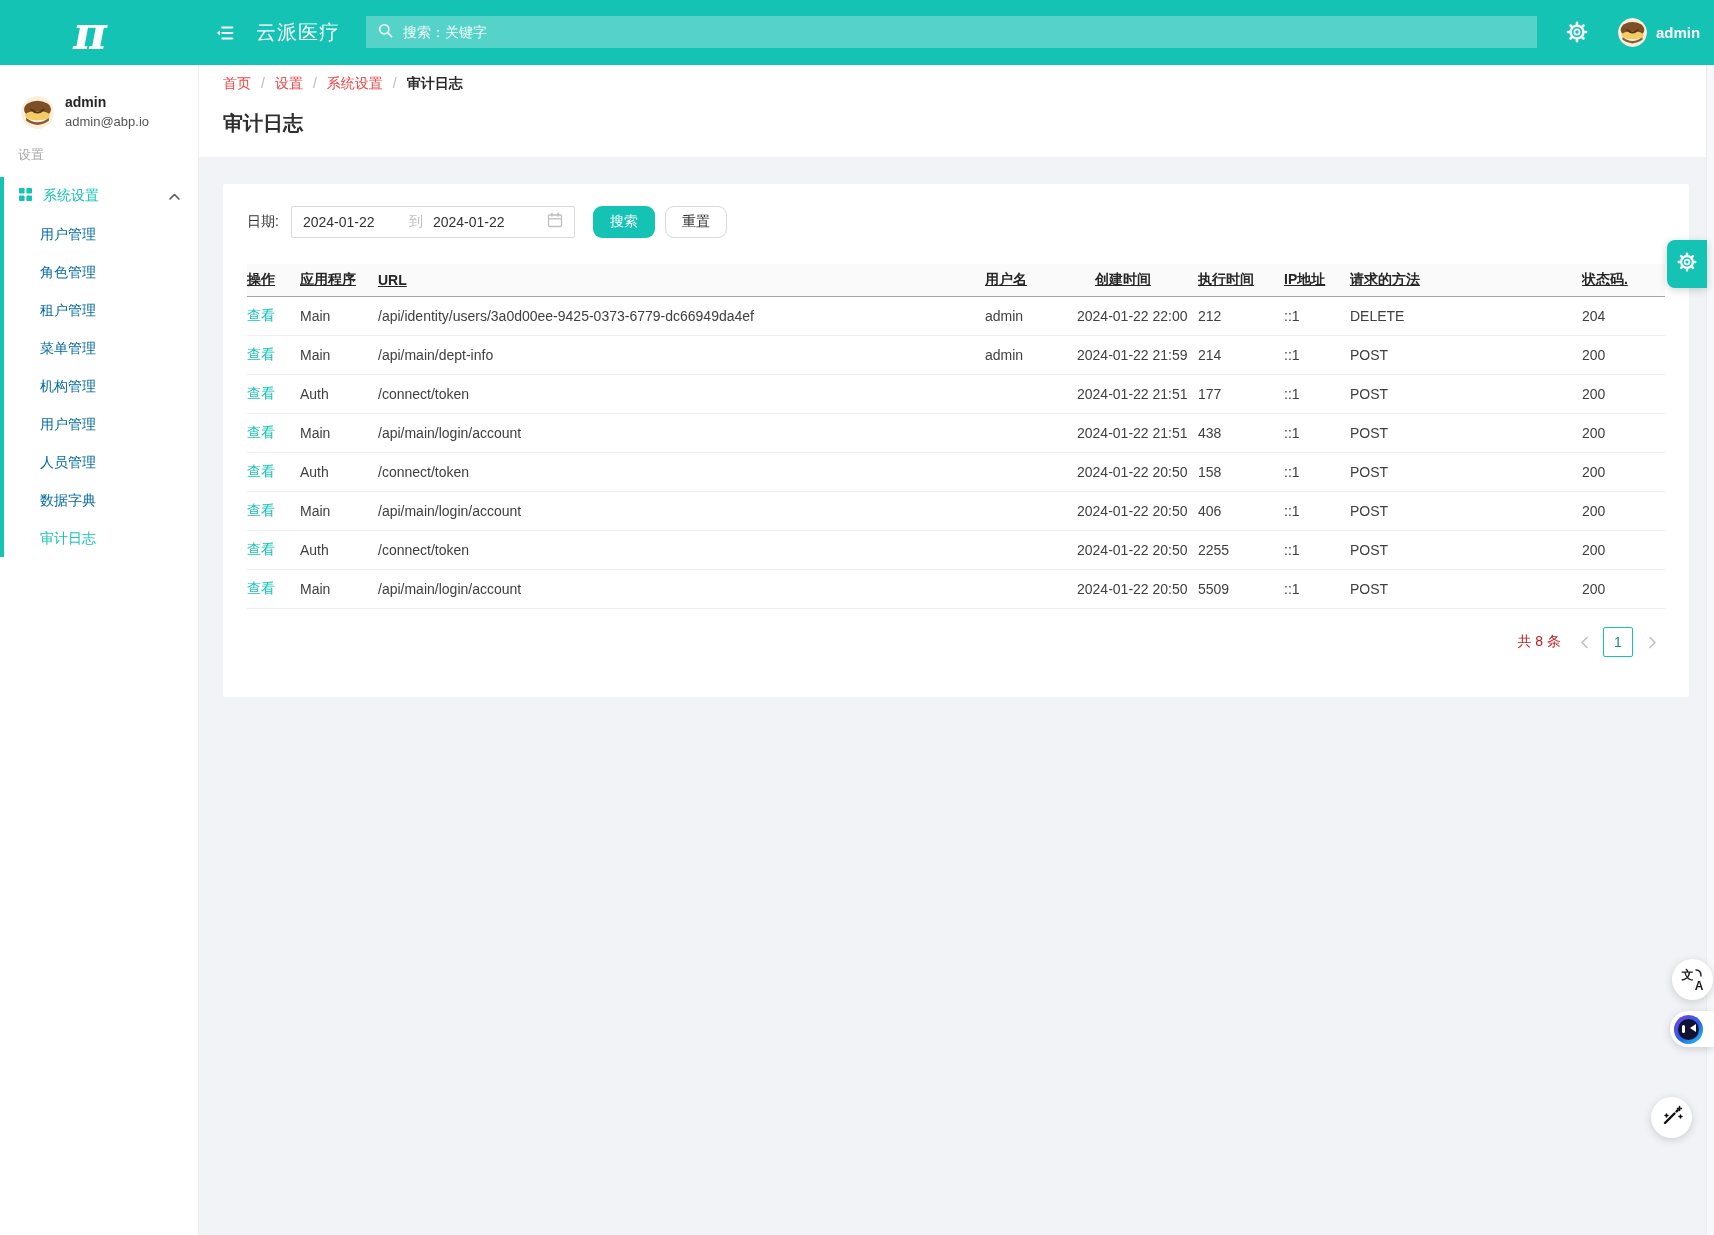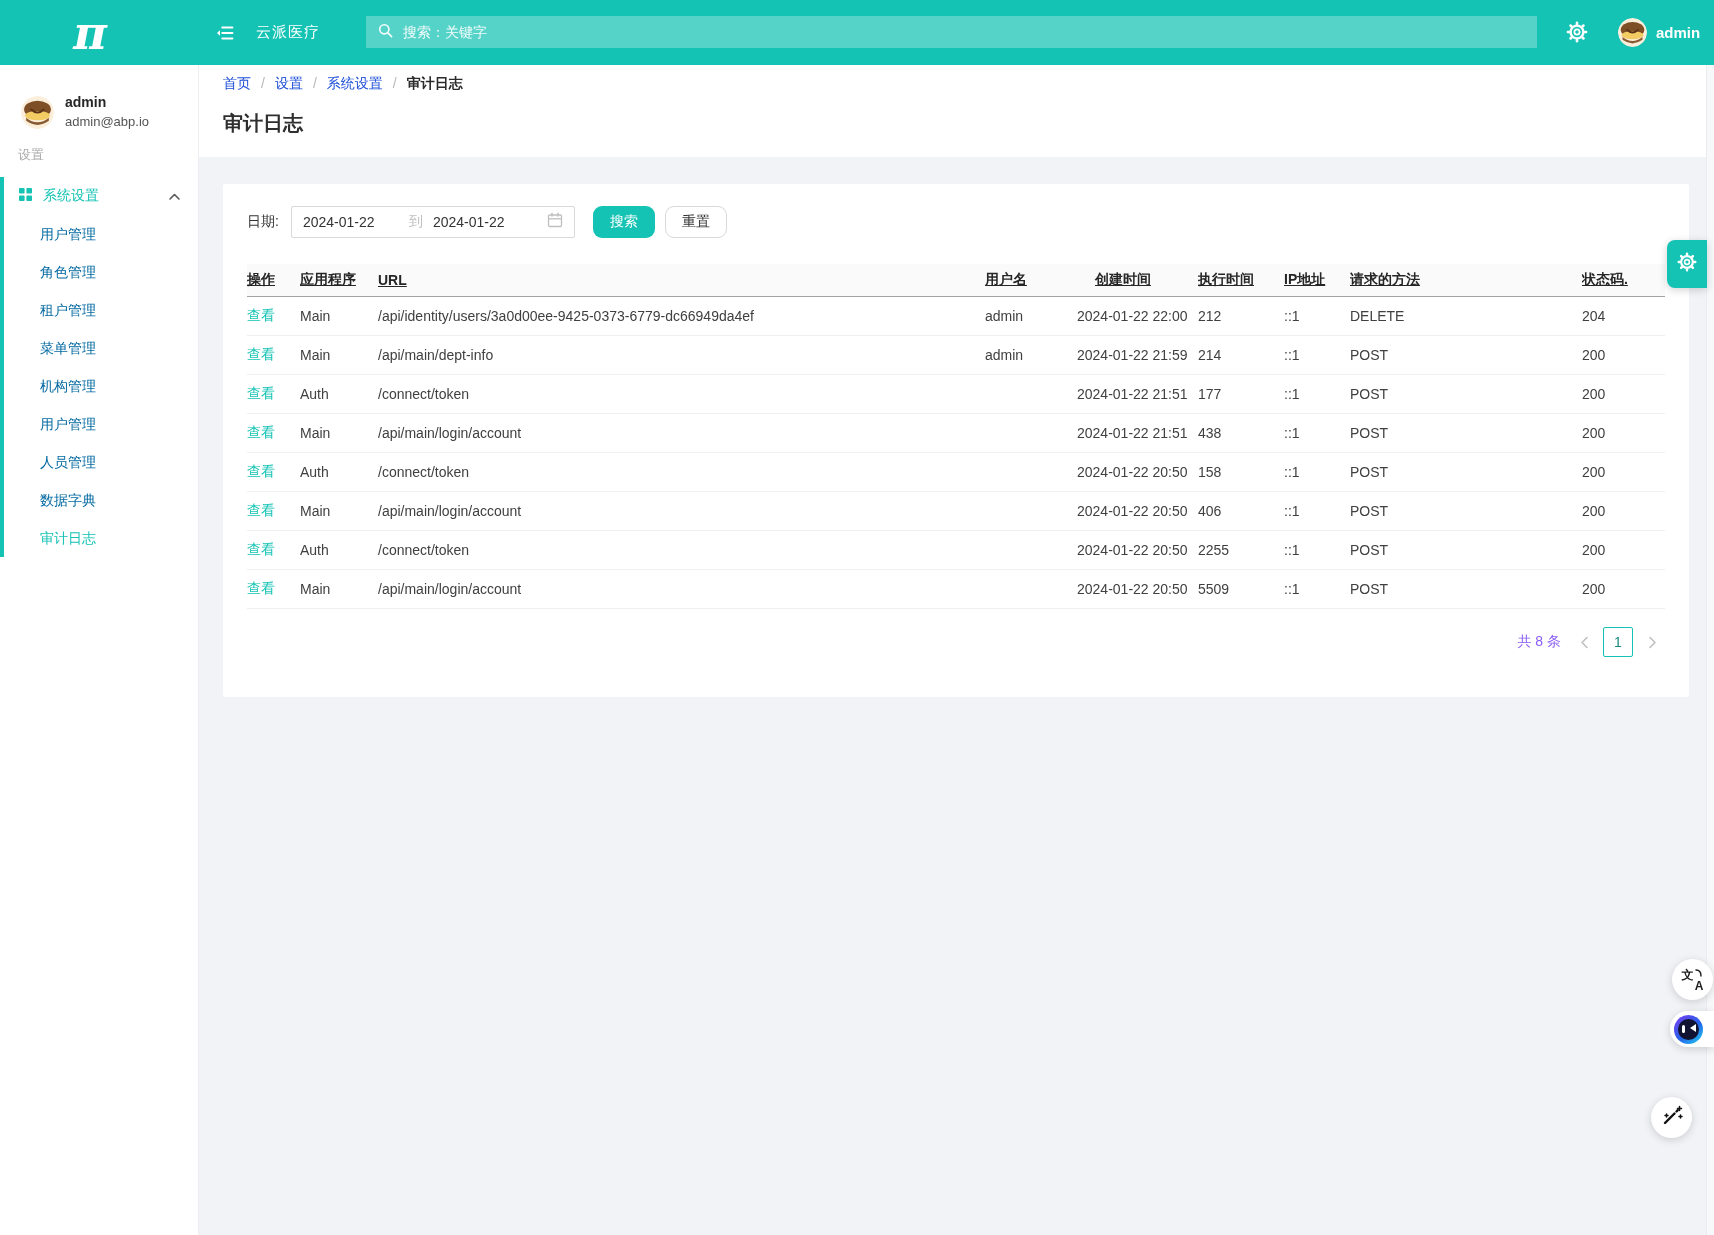--- a/index.html
+++ b/index.html
@@ -4,21 +4,21 @@
 <style>
   html,body{margin:0;padding:0;}
   body{font-family:"Liberation Sans","DejaVu Sans",sans-serif;background:#fff;}
   .page{position:relative;width:1714px;height:1235px;overflow:hidden;background:#f0f2f5;}
 
   
   .topbar{position:absolute;left:0;top:0;width:1714px;height:65px;background:#14c3b4;z-index:30;}
   .logo{position:absolute;left:0;top:0;width:180px;height:65px;display:flex;align-items:center;justify-content:center;
         color:#fff;font-family:"DejaVu Serif","Liberation Serif",serif;font-style:italic;font-weight:700;font-size:46px;line-height:1;}
   .menu-fold{position:absolute;left:216px;top:24px;width:18px;height:18px;cursor:pointer;}
-  .app-title{position:absolute;left:256px;top:0;height:65px;display:flex;align-items:center;color:#fff;font-size:15px;font-weight:500;letter-spacing:1px;}
+  .app-title{position:absolute;left:256px;top:0;height:65px;display:flex;align-items:center;color:#fff;font-size:20px;font-weight:500;letter-spacing:1px;}
   .hsearch{position:absolute;left:366px;top:16px;width:1171px;height:32px;background:rgba(255,255,255,0.28);border-radius:0;display:flex;align-items:center;padding:0 12px;box-sizing:border-box;}
   .hsearch input{flex:1;background:transparent;border:none;outline:none;color:#fff;font-size:14px;margin-left:8px;font-family:inherit;}
   .hsearch input::placeholder{color:rgba(255,255,255,0.92);}
   .hgear{position:absolute;left:1565px;top:20px;width:24px;height:24px;cursor:pointer;}
   .havatar{position:absolute;left:1618px;top:18px;width:29px;height:29px;border-radius:50%;overflow:hidden;cursor:pointer;}
   .huser{position:absolute;left:1656px;top:0;height:65px;display:flex;align-items:center;color:#fff;font-size:15px;font-weight:600;cursor:pointer;}
 
   
   .sidebar{position:absolute;left:0;top:65px;bottom:0;width:198px;background:#fff;border-right:1px solid #ededf2;z-index:20;}
   .suser{display:flex;align-items:center;padding:28px 8px 0 21px;}
@@ -32,21 +32,21 @@
   .sgroup{height:38px;display:flex;align-items:center;padding-left:18px;cursor:pointer;}
   .sgroup .glabel{margin-left:10px;font-size:14px;color:#14c3b4;}
   .sgroup .caret{margin-left:auto;margin-right:18px;}
   .sub-item{height:38px;line-height:38px;padding-left:40px;font-size:14px;color:#0369a1;cursor:pointer;}
   .sub-item.active{color:#14c3b4;}
 
   
   .main{position:absolute;left:199px;top:65px;right:0;bottom:0;background:#f1f3f7;overflow:hidden;}
   .page-head{background:#fff;padding:8px 24px 20px 24px;}
   .bc{font-size:14px;line-height:20px;display:flex;align-items:center;flex-wrap:wrap;}
-  .bc-item{color:#1d4ed8;cursor:pointer;}
+  .bc-item{color:#ef4444;cursor:pointer;}
   .bc-item.current{color:#2b2b2b;font-weight:600;cursor:default;}
   .bc-sep{color:#b9b9b9;margin:0 10px;}
   .ptitle{margin-top:16px;font-size:20px;font-weight:600;color:#2f2f2f;line-height:28px;}
 
   .card{margin:27px 25px 0 24px;background:#fff;border-radius:2px;padding:22px 24px 40px 24px;box-sizing:border-box;}
   .filter{display:flex;align-items:center;height:32px;}
   .flabel{font-size:14px;color:#333;margin-right:12px;}
   .date-box{width:284px;height:32px;border:1px solid #d9d9d9;border-radius:2px;display:flex;align-items:center;padding:0 11px;box-sizing:border-box;background:#fff;cursor:pointer;}
   .date-val{font-size:14px;color:#333;}
   .date-val.v1{width:96px;}
@@ -56,21 +56,21 @@
   .btn-primary{background:#14c3b4;color:#fff;margin-left:18px;}
   .btn-default{background:#fff;color:#333;border-color:#d9d9d9;margin-left:10px;}
 
   table.log{width:100%;border-collapse:collapse;table-layout:fixed;margin-top:26px;}
   table.log th{background:#fafafa;height:32px;text-align:left;font-size:14px;font-weight:600;color:#262626;padding:0;border-bottom:1px solid #a3a3a3;white-space:nowrap;overflow:hidden;text-decoration:underline;}
   table.log th.col-4{padding-left:18px;}
   table.log td{height:38px;font-size:14px;color:#404040;border-bottom:1px solid #f0f0f0;padding:0;white-space:nowrap;overflow:hidden;}
   .view-link{color:#14c3b4;cursor:pointer;text-decoration:none;}
 
   .pager{display:flex;align-items:center;justify-content:flex-end;margin-top:18px;}
-  .ptotal{font-size:14px;color:#8b5cf6;margin-right:10px;}
+  .ptotal{font-size:14px;color:#b91c1c;margin-right:10px;}
   .pchev{width:26px;height:26px;display:flex;align-items:center;justify-content:center;cursor:default;}
   .ppage{width:28px;height:28px;border:1px solid #14c3b4;border-radius:2px;display:flex;align-items:center;justify-content:center;
          font-size:14px;color:#17897e;background:#fff;margin:0 6px;cursor:pointer;}
 
   
   .drawer-btn{position:absolute;right:7px;top:240px;width:40px;height:48px;background:#14c3b4;border-radius:8px 0 0 8px;
               display:flex;align-items:center;justify-content:center;box-shadow:0 2px 8px rgba(0,0,0,0.18);cursor:pointer;z-index:40;}
   .float-circle{position:absolute;width:41px;height:41px;border-radius:50%;background:#fff;box-shadow:0 2px 8px rgba(0,0,0,0.16);
                 display:flex;align-items:center;justify-content:center;cursor:pointer;z-index:40;}
   .f-translate{left:1672px;top:959px;}

